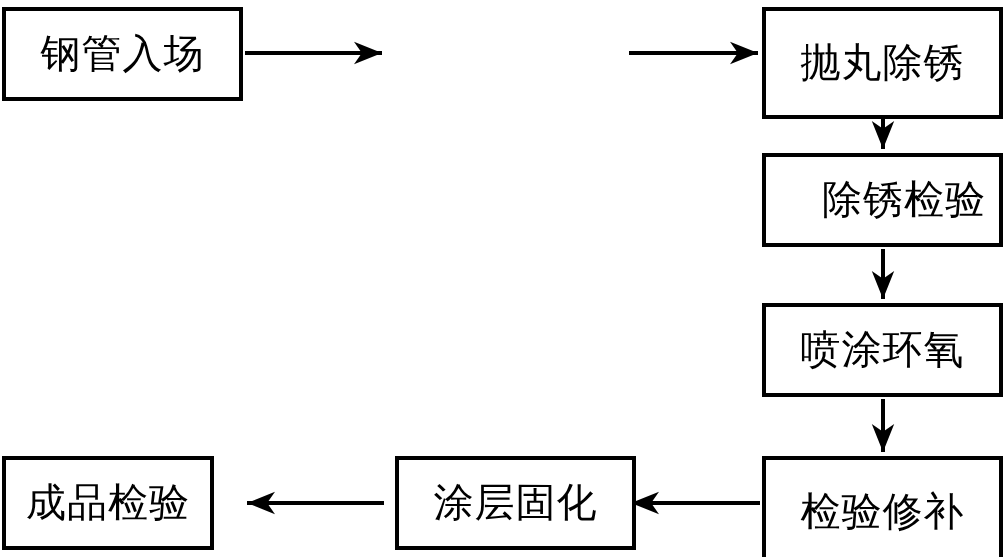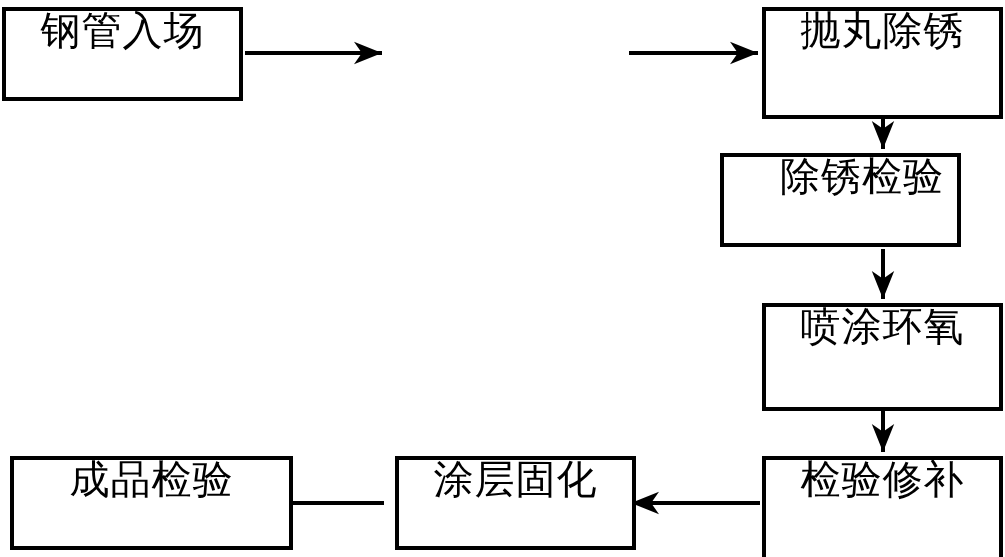--- a/index.html
+++ b/index.html
@@ -22,40 +22,41 @@
     width: 1005px;
     height: 557px;
     pointer-events: none;
   }
   .flow-box {
     position: absolute;
     box-sizing: border-box;
     border: 4px solid #000000;
     background: #ffffff;
     display: flex;
+    align-items: center;
     justify-content: center;
   }
   .flow-box span {
     font-size: 40px;
     line-height: 1;
     color: #000000;
     letter-spacing: 1px;
     white-space: nowrap;
   }
   
   .b1 { left: 2px;   top: 7px;   width: 241px; height: 94px; }
   .b2 { left: 386px; top: 7px;   width: 241px; height: 94px; }
   .b3 { left: 762px; top: 7px;   width: 241px; height: 112px; }
   
-  .b4 { left: 720px; top: 153px; width: 241px; height: 94px; padding-left: 43px; }
-  .b5 { left: 762px; top: 303px; width: 241px; height: 108px; }
+  .b4 { left: 762px; top: 153px; width: 241px; height: 94px; padding-left: 43px; }
+  .b5 { left: 762px; top: 303px; width: 241px; height: 94px; }
   
   .b6 { left: 762px; top: 456px; width: 241px; height: 112px; }
   .b7 { left: 395px; top: 456px; width: 241px; height: 94px; }
-  .b8 { left: 10px;   top: 456px; width: 283px; height: 94px; font-family: Liberation Serif, serif; }
+  .b8 { left: 2px;   top: 456px; width: 212px; height: 94px; font-family: Liberation Serif, serif; }
 </style>
 </head>
 <body>
 
 <div class="canvas">
 
   <svg class="arrow-layer" viewBox="0 0 1005 557">
     <defs>
       <marker id="ah" viewBox="0 0 10 8" refX="10" refY="4" markerWidth="7" markerHeight="6" orient="auto">
         <path d="M0,0 L10,4 L0,8 L2.8,4 Z" fill="#000000"></path>

